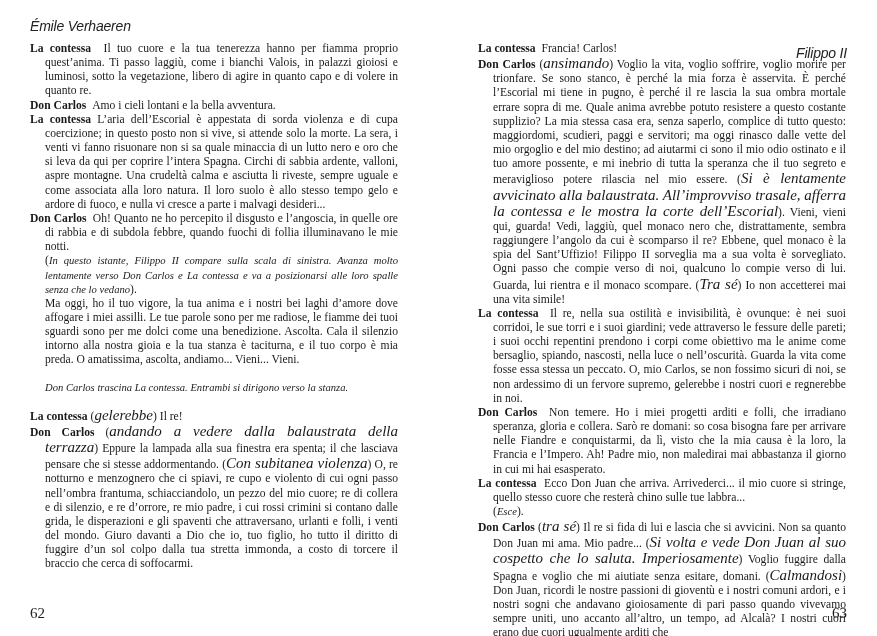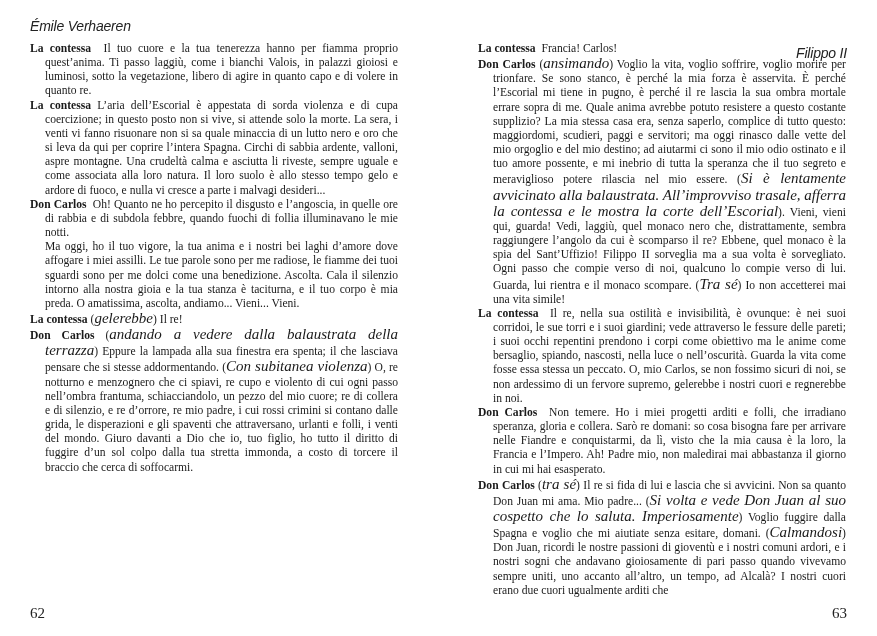--- a/index.html
+++ b/index.html
@@ -28,26 +28,31 @@
 </head>
 <body>
 
 <div class="page" id="page-left">
   <div class="running-head">Émile Verhaeren</div>
   <div class="text-block">
     <p class="speech">
       <span class="speaker">La contessa</span>&nbsp;&nbsp;<span>Il tuo cuore e la tua tenerezza hanno per fiamma proprio quest’anima. Ti passo laggiù, come i bianchi Valois, in palazzi gioiosi e luminosi, sotto la vegetazione, libero di agire in quanto capo e di volere in quanto re.</span>
     </p>
     <p class="speech">
+      <span class="speaker">Don Carlos</span>&nbsp;&nbsp;<span>Amo i cieli lontani e la bella avventura.</span>
+    </p>
+    <p class="speech">
       <span class="speaker">La contessa</span>&nbsp;<span>L’aria dell’Escorial è appestata di sorda violenza e di cupa coercizione; in questo posto non si vive, si attende solo la morte. La sera, i venti vi fanno risuonare non si sa quale minaccia di un lutto nero e oro che si leva da qui per coprire l’intera Spagna. Circhi di sabbia ardente, valloni, aspre montagne. Una crudeltà calma e asciutta li riveste, sempre uguale e come associata alla loro natura. Il loro suolo è allo stesso tempo gelo e ardore di fuoco, e nulla vi cresce a parte i malvagi desideri...</span>
     </p>
     <p class="speech">
       <span class="speaker">Don Carlos</span>&nbsp;&nbsp;<span>Oh! Quanto ne ho percepito il disgusto e l’angoscia, in quelle ore di rabbia e di subdola febbre, quando fuochi di follia illuminavano le mie notti.</span>
+      <span class="sub" style="text-indent:0;padding-left:0">(<span class="stage">In questo istante, Filippo II compare sulla scala di sinistra. Avanza molto lentamente verso Don Carlos e La contessa e va a posizionarsi alle loro spalle senza che lo vedano</span>).</span>
       <span class="sub" style="text-indent:0;padding-left:0">Ma oggi, ho il tuo vigore, la tua anima e i nostri bei laghi d’amore dove affogare i miei assilli. Le tue parole sono per me radiose, le fiamme dei tuoi sguardi sono per me dolci come una benedizione. Ascolta. Cala il silenzio intorno alla nostra gioia e la tua stanza è taciturna, e il tuo corpo è mia preda. O amatissima, ascolta, andiamo... Vieni... Vieni.</span>
     </p>
+    <p class="action">Don Carlos trascina La contessa. Entrambi si dirigono verso la stanza.</p>
     <p class="speech">
       <span class="speaker">La contessa</span> (<span class="stage">gelerebbe</span>) <span>Il re!</span>
     </p>
     <p class="speech">
       <span class="speaker">Don Carlos</span> (<span class="stage">andando a vedere dalla balaustrata della terrazza</span>) <span>Eppure la lampada alla sua finestra era spenta; il che lasciava pensare che si stesse addormentando.</span> (<span class="stage">Con subitanea violenza</span>) <span>O, re notturno e menzognero che ci spiavi, re cupo e violento di cui ogni passo nell’ombra frantuma, schiacciandolo, un pezzo del mio cuore; re di collera e di silenzio, e re d’orrore, re mio padre, i cui rossi crimini si contano dalle grida, le disperazioni e gli spaventi che attraversano, urlanti e folli, i venti del mondo. Giuro davanti a Dio che io, tuo figlio, ho tutto il diritto di fuggire d’un sol colpo dalla tua stretta immonda, a costo di torcere il braccio che cerca di soffocarmi.</span>
     </p>
   </div>
   <div class="page-number">62</div>
 </div>
 
@@ -60,17 +65,21 @@
     <p class="speech">
       <span class="speaker">Don Carlos</span> (<span class="stage">ansimando</span>) <span>Voglio la vita, voglio soffrire, voglio morire per trionfare. Se sono stanco, è perché la mia forza è asservita. È perché l’Escorial mi tiene in pugno, è perché il re lascia la sua ombra mortale errare sopra di me. Quale anima avrebbe potuto resistere a questo costante supplizio? La mia stessa casa era, senza saperlo, complice di tutto questo: maggiordomi, scudieri, paggi e servitori; ma oggi rinasco dalle vette del mio orgoglio e del mio destino; ad aiutarmi ci sono il mio odio ostinato e il tuo amore possente, e mi inebrio di tutta la speranza che il tuo segreto e meraviglioso potere rilascia nel mio essere.</span> (<span class="stage">Si è lentamente avvicinato alla balaustrata. All’improvviso trasale, afferra la contessa e le mostra la corte dell’Escorial</span>). <span>Vieni, vieni qui, guarda! Vedi, laggiù, quel monaco nero che, distrattamente, sembra raggiungere l’angolo da cui è scomparso il re? Ebbene, quel monaco è la spia del Sant’Uffizio! Filippo II sorveglia ma a sua volta è sorvegliato. Ogni passo che compie verso di noi, qualcuno lo compie verso di lui. Guarda, lui rientra e il monaco scompare.</span> (<span class="stage">Tra sé</span>) <span>Io non accetterei mai una vita simile!</span>
     </p>
     <p class="speech">
       <span class="speaker">La contessa</span>&nbsp;&nbsp;<span>Il re, nella sua ostilità e invisibilità, è ovunque: è nei suoi corridoi, le sue torri e i suoi giardini; vede attraverso le fessure delle pareti; i suoi occhi repentini prendono i corpi come obiettivo ma le anime come bersaglio, spiando, nascosti, nella luce o nell’oscurità. Guarda la vita come fosse essa stessa un peccato. O, mio Carlos, se non fossimo sicuri di noi, se non ardessimo di un fervore supremo, gelerebbe i nostri cuori e regnerebbe in noi.</span>
     </p>
     <p class="speech">
       <span class="speaker">Don Carlos</span>&nbsp;&nbsp;<span>Non temere. Ho i miei progetti arditi e folli, che irradiano speranza, gloria e collera. Sarò re domani: so cosa bisogna fare per arrivare nelle Fiandre e conquistarmi, da lì, visto che la mia causa è la loro, la Francia e l’Impero. Ah! Padre mio, non maledirai mai abbastanza il giorno in cui mi hai esasperato.</span>
     </p>
     <p class="speech">
+      <span class="speaker">La contessa</span>&nbsp;&nbsp;<span>Ecco Don Juan che arriva. Arrivederci... il mio cuore si stringe, quello stesso cuore che resterà chino sulle tue labbra...</span>
+      <span class="sub" style="text-indent:0;padding-left:0">(<span class="stage">Esce</span>).</span>
+    </p>
+    <p class="speech">
       <span class="speaker">Don Carlos</span> (<span class="stage">tra sé</span>) <span>Il re si fida di lui e lascia che si avvicini. Non sa quanto Don Juan mi ama. Mio padre...</span> (<span class="stage">Si volta e vede Don Juan al suo cospetto che lo saluta. Imperiosamente</span>) <span>Voglio fuggire dalla Spagna e voglio che mi aiutiate senza esitare, domani.</span> (<span class="stage">Calmandosi</span>) <span>Don Juan, ricordi le nostre passioni di gioventù e i nostri comuni ardori, e i nostri sogni che andavano gioiosamente di pari passo quando vivevamo sempre uniti, uno accanto all’altro, un tempo, ad Alcalà? I nostri cuori erano due cuori ugualmente arditi che</span>
     </p>
   </div>
   <div class="page-number">63</div>
 </div>
 
 </body></html>

